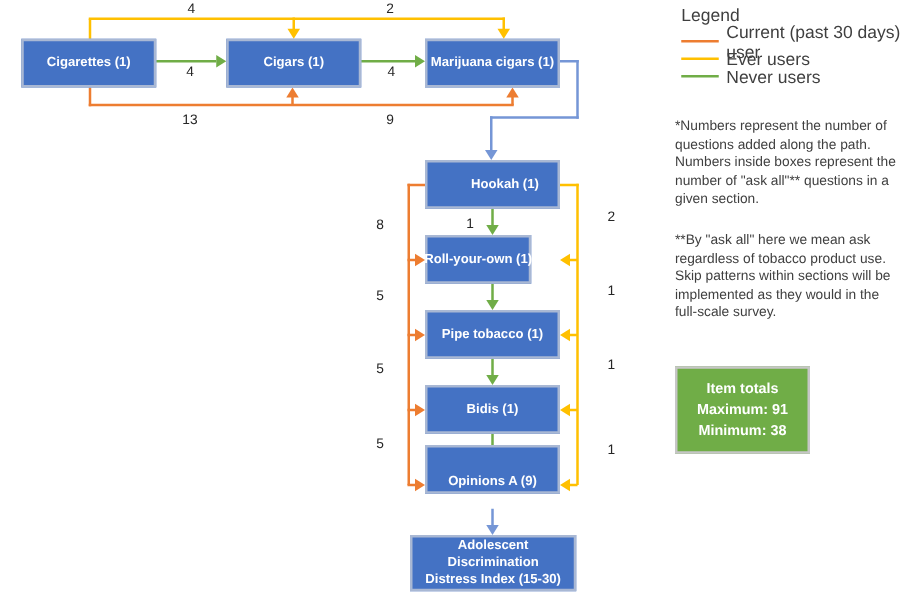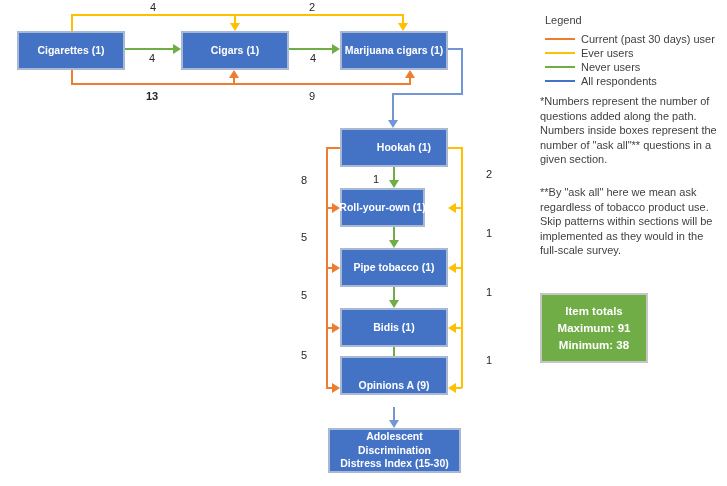--- a/index.html
+++ b/index.html
@@ -25,21 +25,21 @@
     position:absolute;background:#4472C4;border:2px solid #a9b8d4;box-sizing:border-box;
     display:flex;align-items:center;justify-content:center;text-align:center;
     color:#fff;font-weight:bold;font-size:10.5px;line-height:1.3;
   }
   .node .nowrap{white-space:nowrap;}
   
   .elabel{
     position:absolute;font-size:11px;color:#262626;text-align:center;
   }
   
-  #legend{position:absolute;left:545px;top:14px;font-size:11px;color:#3f3f3f;}
+  #legend{position:absolute;left:545px;top:4px;font-size:14px;color:#3f3f3f;}
   .lg-title{margin-bottom:6px;}
   .lg-row{display:flex;align-items:center;height:14px;}
   .lg-swatch{width:30px;height:2px;margin-right:6px;flex:0 0 auto;}
   .sw0{background:#ED7D31;}
   .sw1{background:#FFC000;}
   .sw2{background:#70AD47;}
   .sw3{background:#4472C4;}
   
   .note{
     position:absolute;left:540px;width:184px;font-size:11px;line-height:14.6px;color:#3f3f3f;
@@ -143,21 +143,21 @@
     <span class="nowrap">Opinions A (9)</span>
   </div>
   <div class="node" style="left:328px;top:428px;width:133px;height:45px;padding:2px 6px;">
     <span>Adolescent Discrimination Distress Index (15-30)</span>
   </div>
 
   <div class="elabel" style="left:143px;top:1px;width:20px;">4</div>
   <div class="elabel" style="left:302px;top:1px;width:20px;">2</div>
   <div class="elabel" style="left:142px;top:52px;width:20px;">4</div>
   <div class="elabel" style="left:303px;top:52px;width:20px;">4</div>
-  <div class="elabel" style="left:140px;top:90px;width:24px;font-weight:bold;">13</div>
+  <div class="elabel" style="left:140px;top:90px;width:24px;">13</div>
   <div class="elabel" style="left:302px;top:90px;width:20px;">9</div>
   <div class="elabel" style="left:368px;top:173px;width:16px;">1</div>
 
   <div class="elabel" style="left:296px;top:174px;width:16px;">8</div>
   <div class="elabel" style="left:296px;top:231px;width:16px;">5</div>
   <div class="elabel" style="left:296px;top:289px;width:16px;">5</div>
   <div class="elabel" style="left:296px;top:349px;width:16px;">5</div>
 
   <div class="elabel" style="left:481px;top:168px;width:16px;">2</div>
   <div class="elabel" style="left:481px;top:227px;width:16px;">1</div>
@@ -171,24 +171,20 @@
       <span>Current (past 30 days) user</span>
     </div>
     <div class="lg-row">
       <span class="lg-swatch sw1"></span>
       <span>Ever users</span>
     </div>
     <div class="lg-row">
       <span class="lg-swatch sw2"></span>
       <span>Never users</span>
     </div>
-    <div class="lg-row">
-      <span class="lg-swatch sw3"></span>
-      <span>All respondents</span>
-    </div>
   </div>
 
   <div class="note" id="note1">*Numbers represent the number of questions added along the path. Numbers inside boxes represent the number of "ask all"** questions in a given section.</div>
   <div class="note" id="note2">**By "ask all" here we mean ask regardless of tobacco product use. Skip patterns within sections will be implemented as they would in the full-scale survey.</div>
 
   <div id="totals">
     <div>Item totals</div>
     <div>Maximum: 91</div>
     <div>Minimum: 38</div>
   </div>

